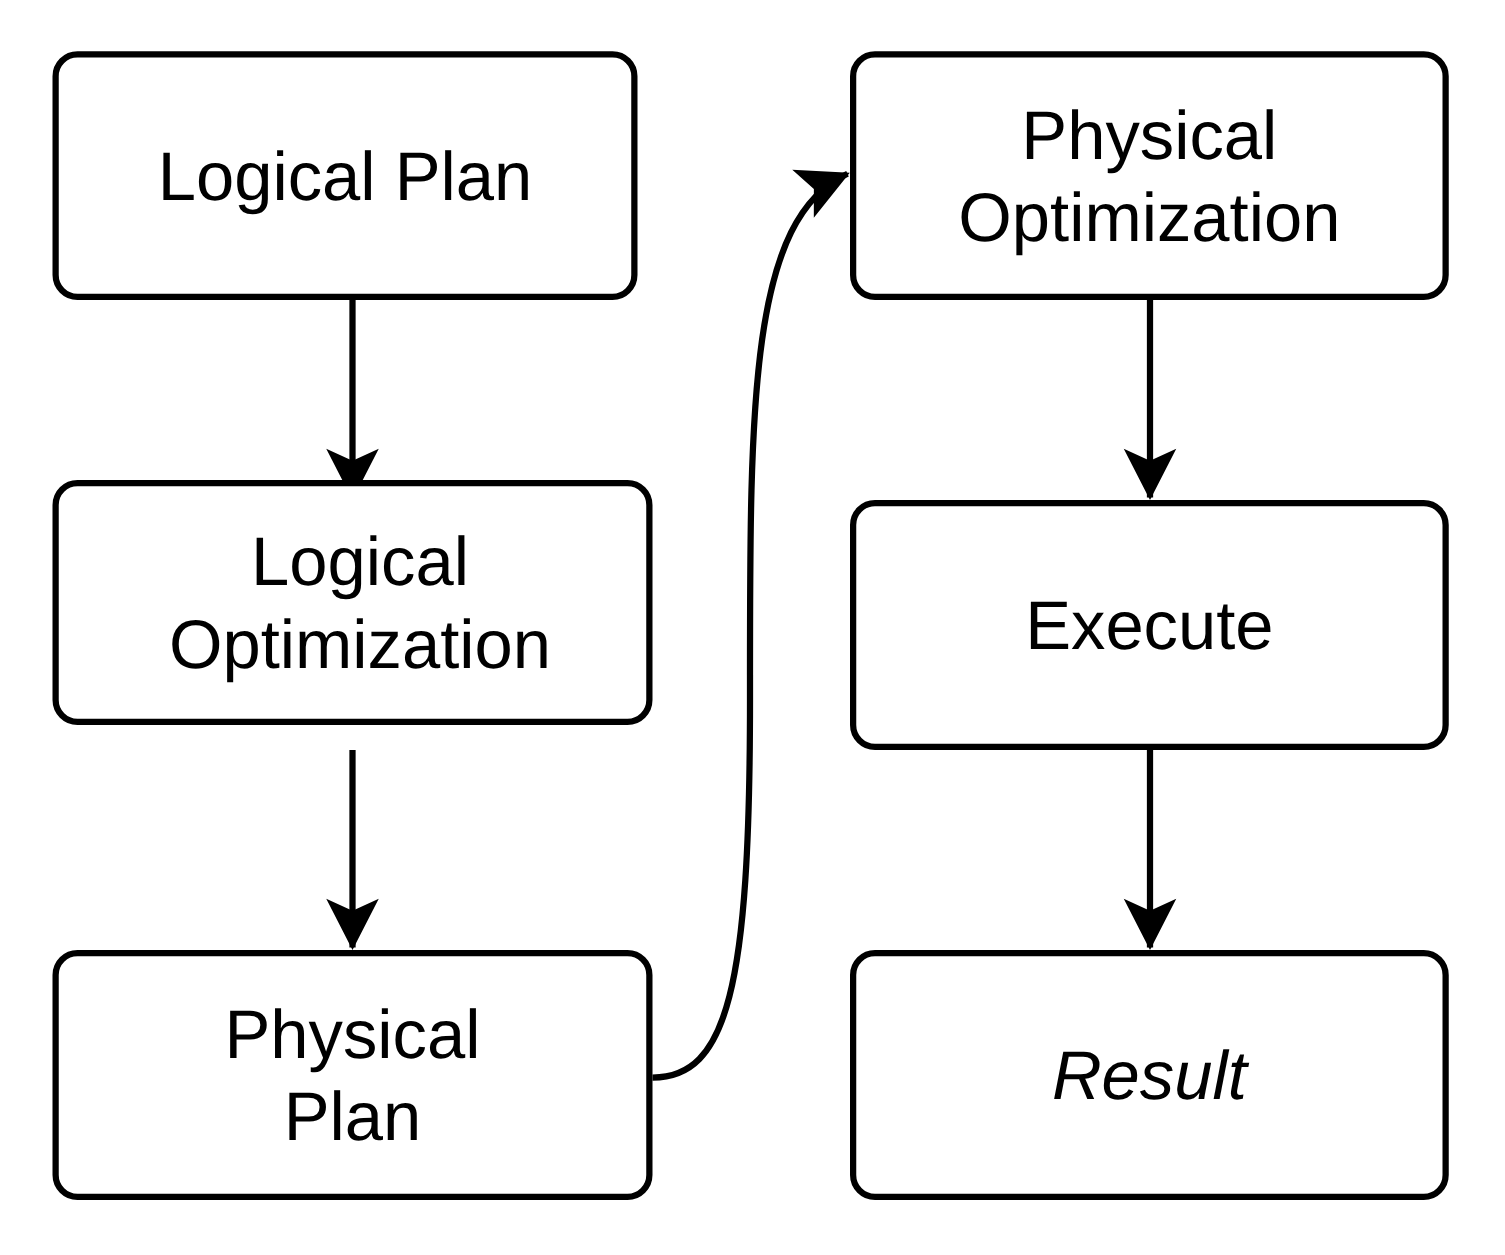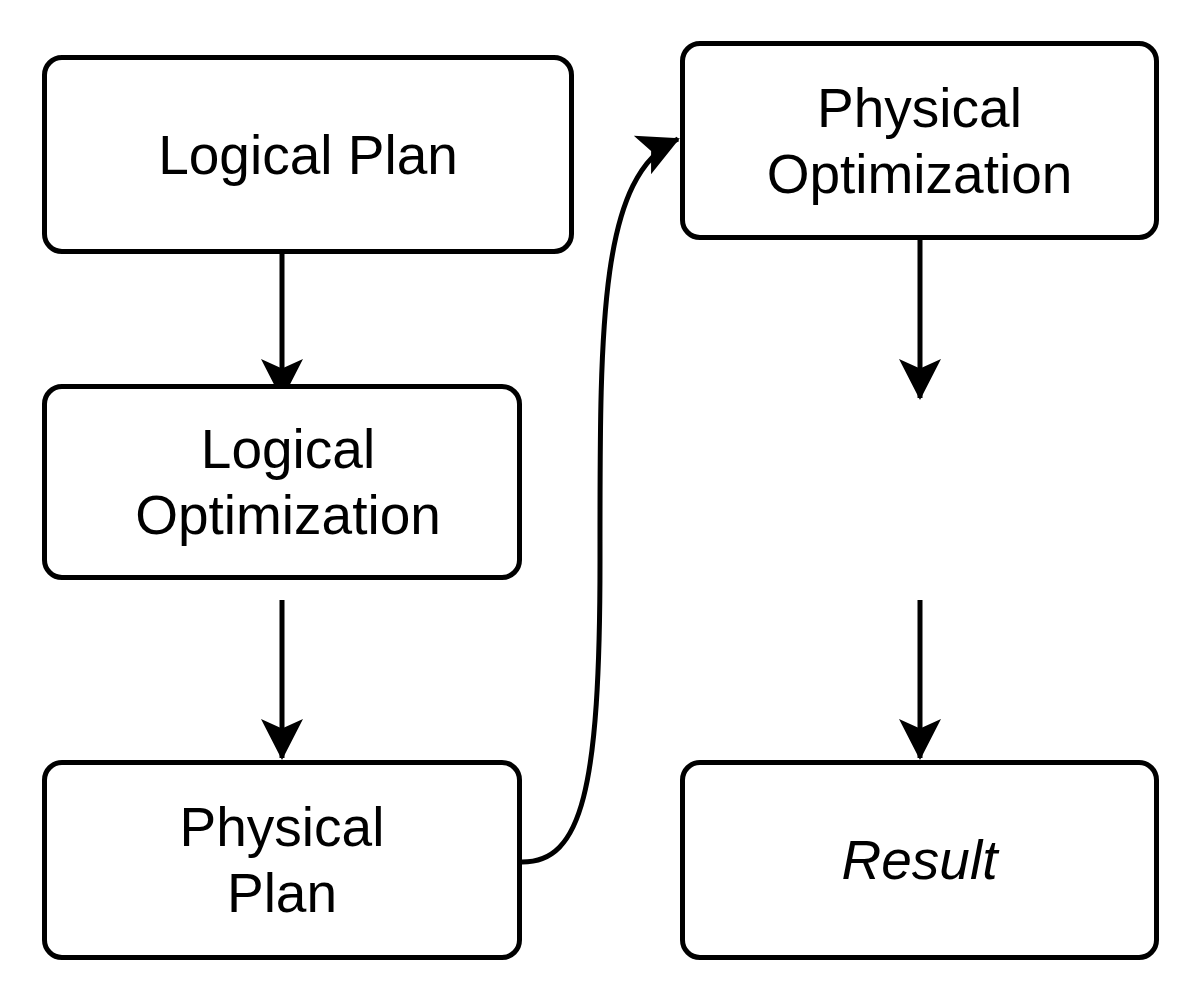--- a/index.html
+++ b/index.html
@@ -40,21 +40,21 @@
     font-family: "Liberation Sans", sans-serif;
     font-size: 55px;
     line-height: 66px;
     color: #000000;
     font-weight: 400;
     letter-spacing: 0px;
     white-space: pre-line;
     padding: 0 6px;
   }
   
-  #node-logical-plan      { left: 42px;  top: 55px;  width: 532px; height: 199px; }
+  #node-logical-plan      { left: 42px;  top: 41px;  width: 468px; height: 199px; }
   #node-logical-opt       { left: 42px;  top: 384px; width: 480px; height: 196px; padding-left: 12px; }
   #node-physical-plan     { left: 42px;  top: 760px; width: 480px; height: 200px; }
   
   #node-physical-opt      { left: 680px; top: 41px;  width: 479px; height: 199px; }
   #node-execute           { left: 680px; top: 400px; width: 479px; height: 200px; }
   #node-result            { left: 680px; top: 760px; width: 479px; height: 200px; font-style: italic; }
 </style>
 </head>
 <body>
 
@@ -90,18 +90,21 @@
   <div class="node-box" id="node-physical-plan">
     <span class="node-label">Physical
 Plan</span>
   </div>
 
   <div class="node-box" id="node-physical-opt">
     <span class="node-label">Physical
 Optimization</span>
   </div>
 
+  <div class="node-box" id="node-execute">
+    <span class="node-label">Execute</span>
+  </div>
 
   <div class="node-box" id="node-result">
     <span class="node-label">Result</span>
   </div>
 
 </div>
 
 </body></html>

